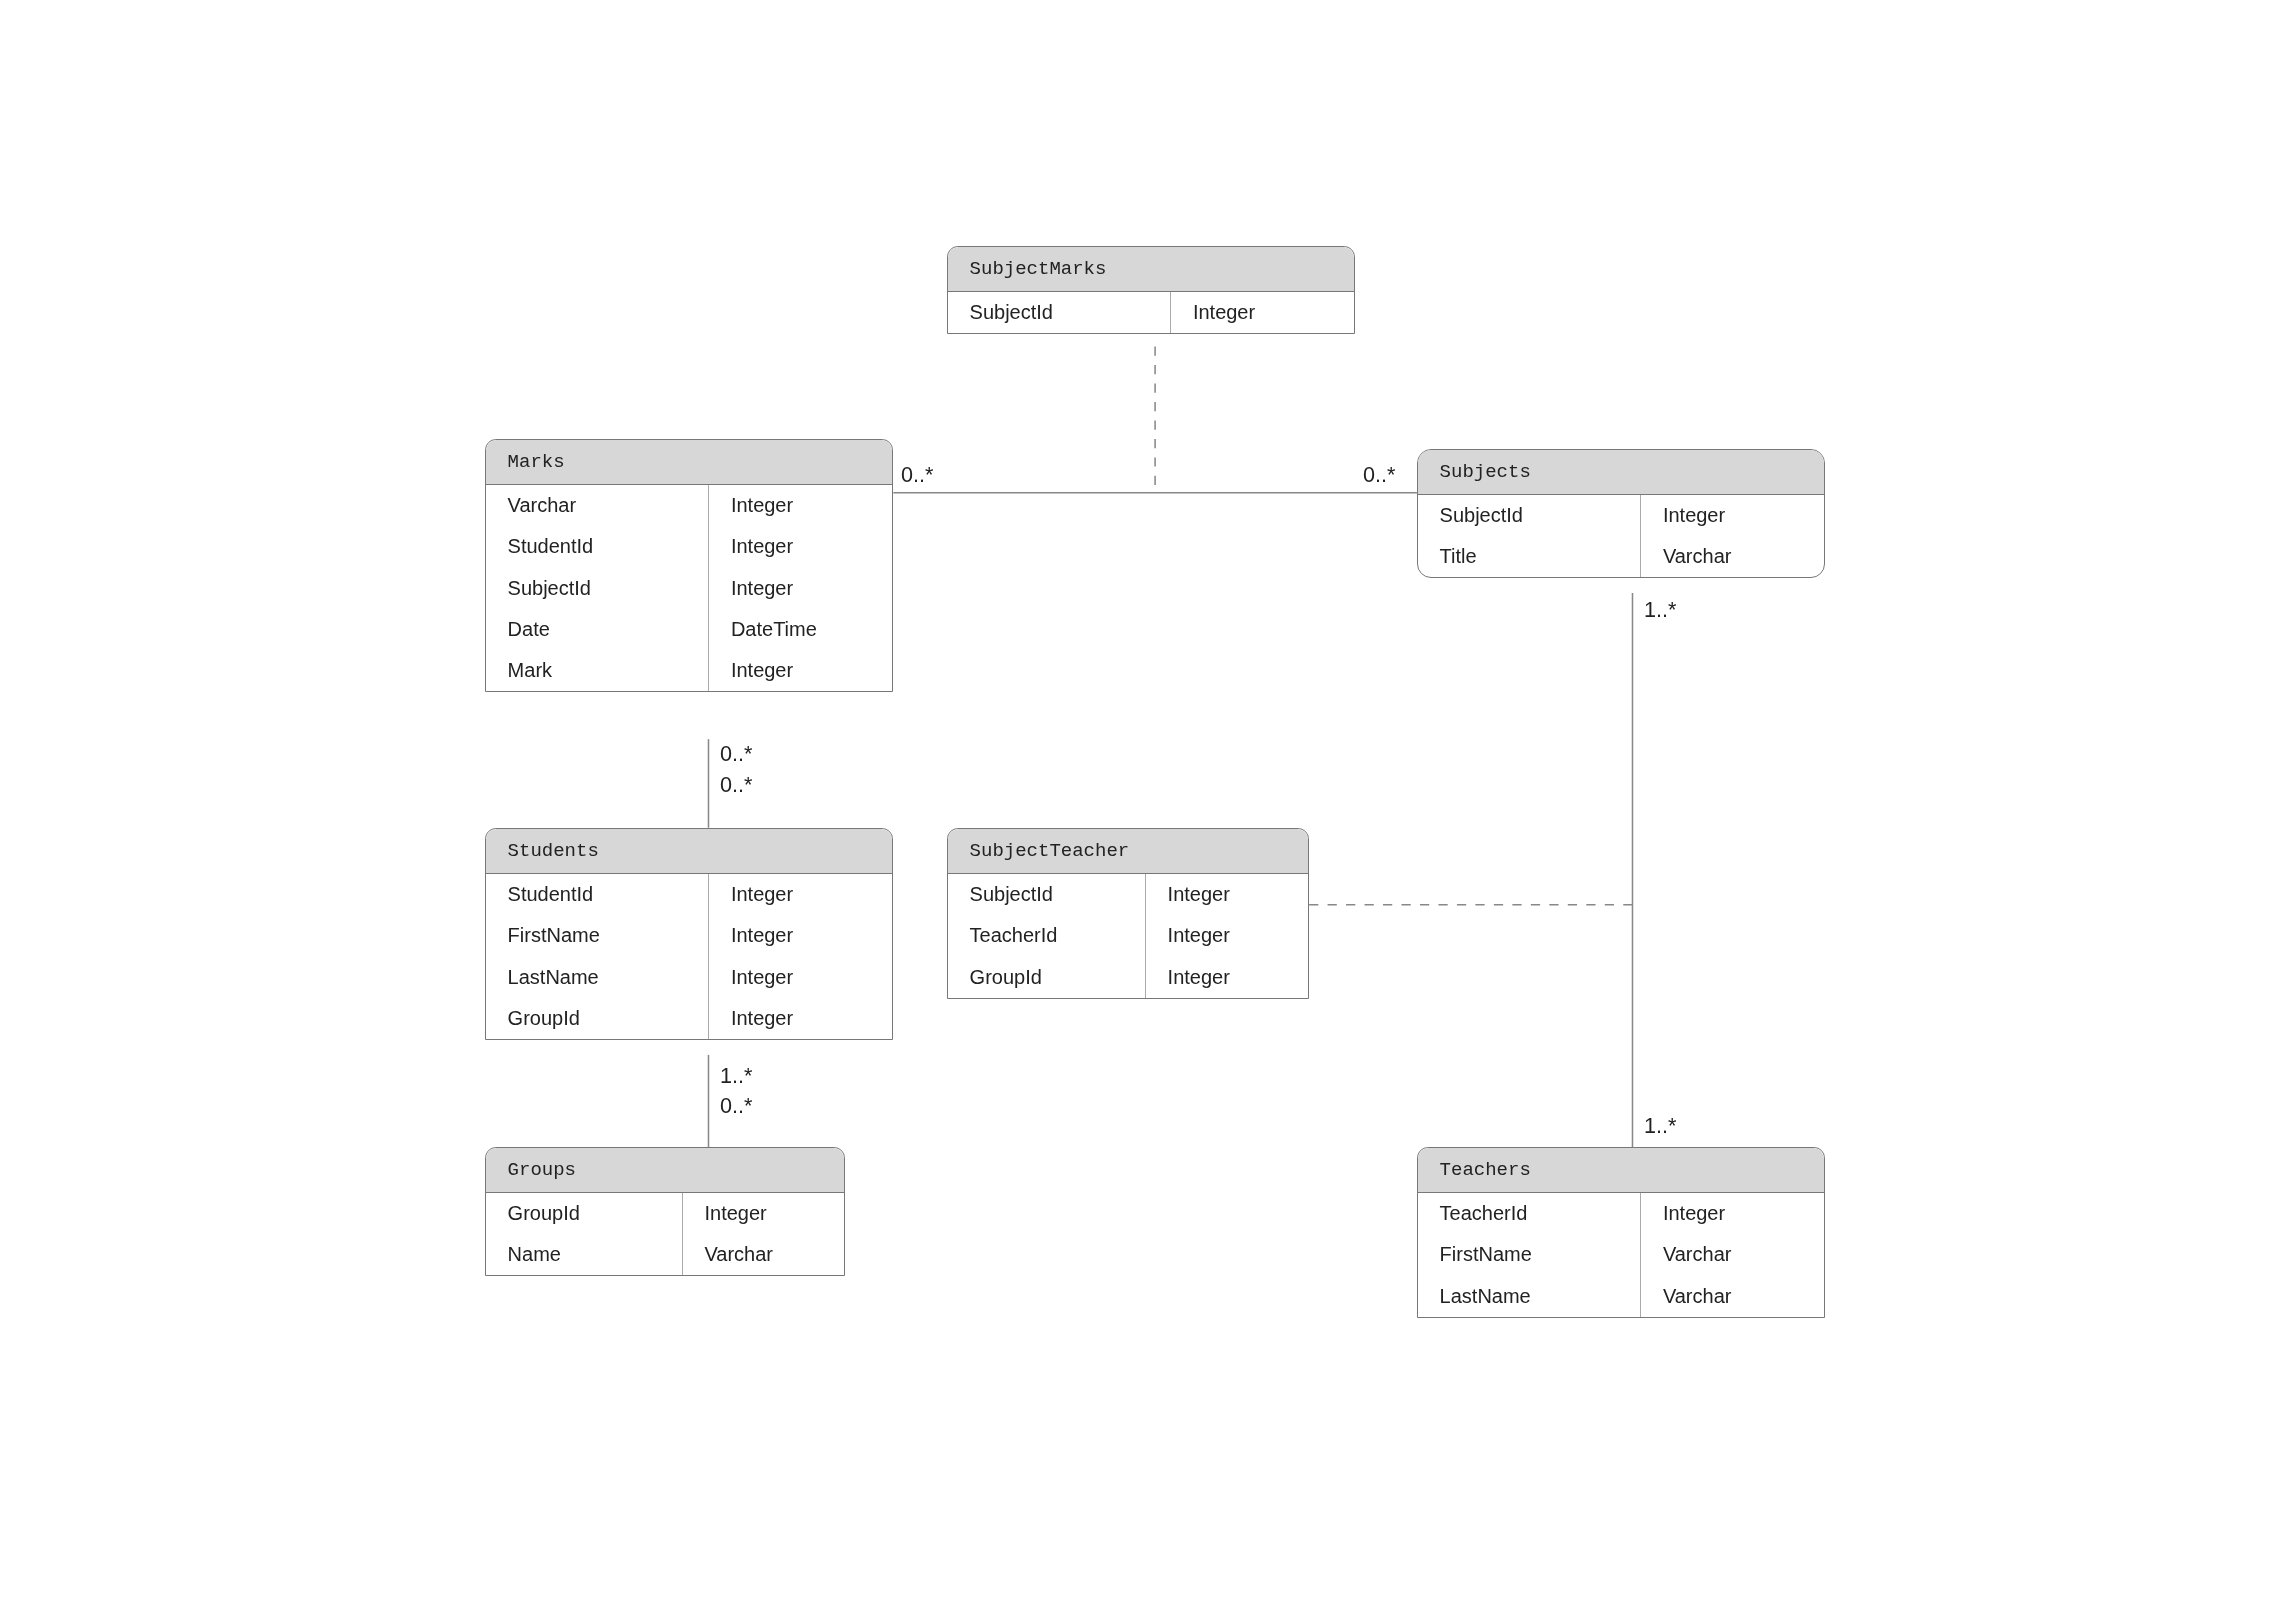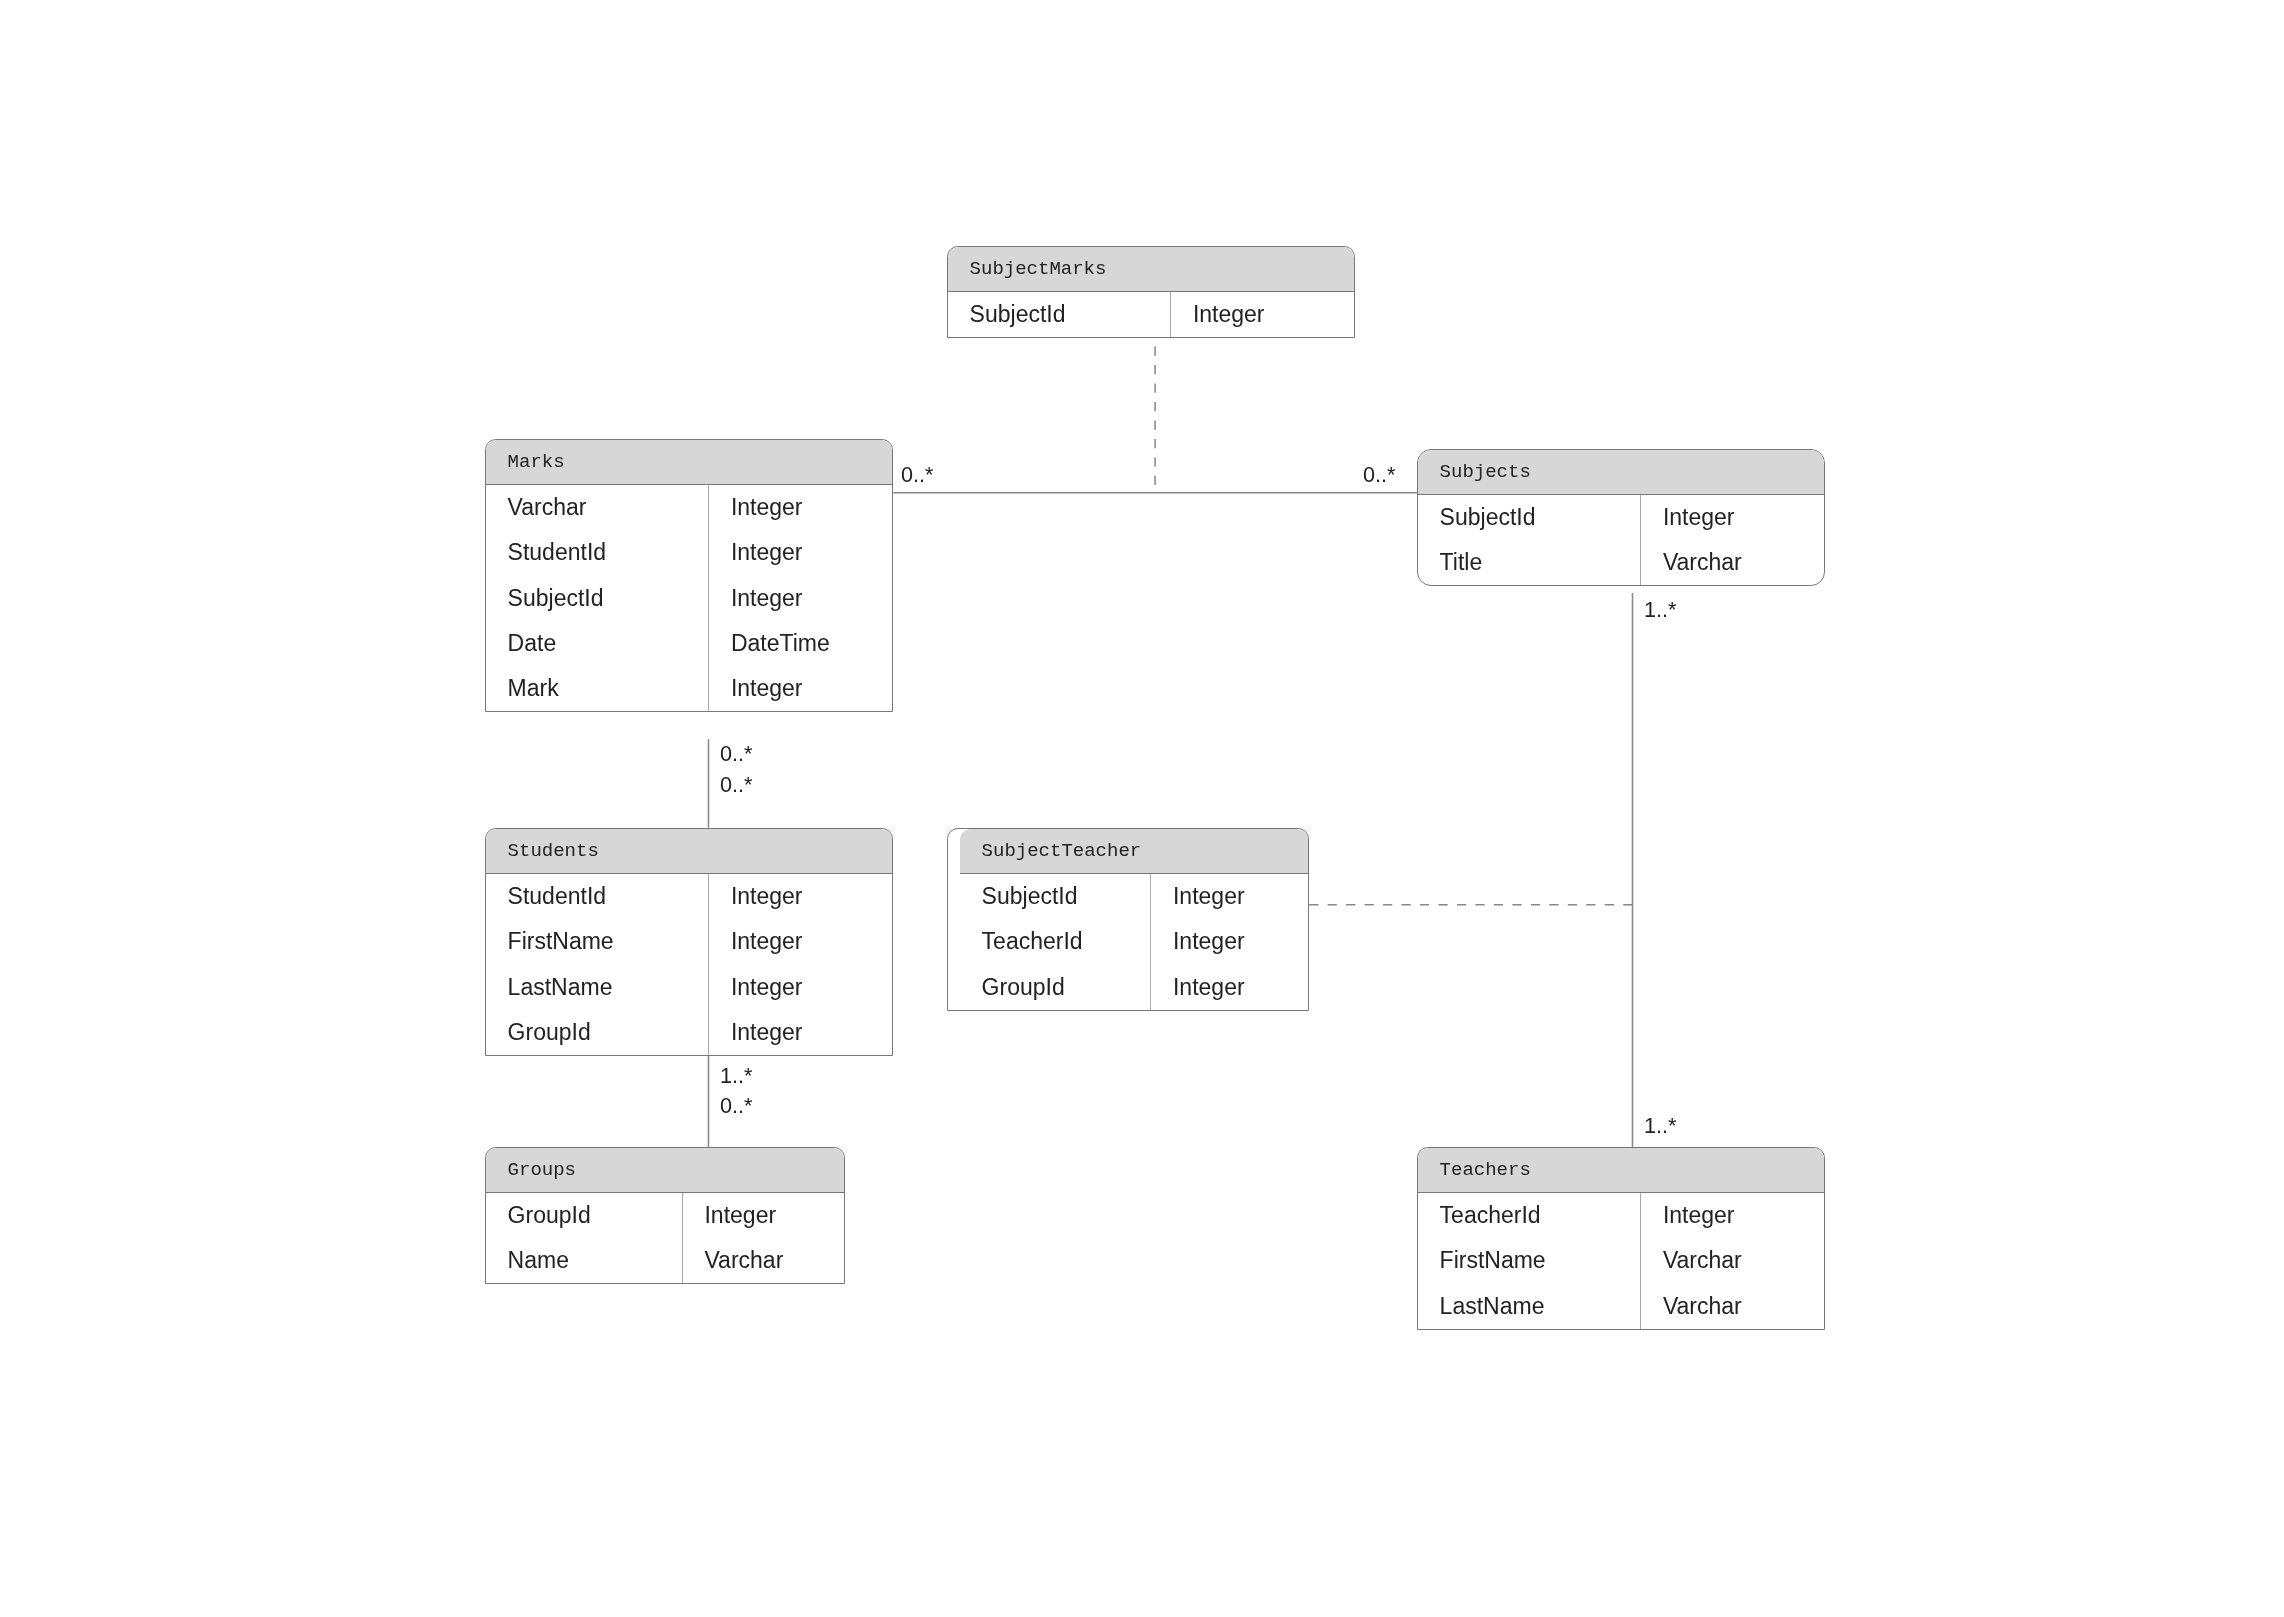--- a/index.html
+++ b/index.html
@@ -25,21 +25,21 @@
   .entity .title {
     background: #d7d7d7;
     border-bottom: 0.8px solid #777;
     font-size: 19px;
     padding: 10.8px 21.6px;
     border-radius: 10.8px 10.8px 0 0;
     font-family: Liberation Mono, monospace;
   }
   .attr-row {
     display: flex;
-    font-size: 23px;
+    font-size: 20px;
   }
   .attr-row .name {
     flex: 0 0 55%;
     padding: 9.2px 21.6px;
     border-right: 0.8px solid #aaa;
     box-sizing: border-box;
   }
   .attr-row .type {
     flex: 1 1 45%;
     padding: 9.2px 21.6px;
@@ -143,21 +143,21 @@
     <div class="attr-row">
       <div class="name">LastName</div>
       <div class="type">Integer</div>
     </div>
     <div class="attr-row">
       <div class="name">GroupId</div>
       <div class="type">Integer</div>
     </div>
   </div>
 
-  <div class="entity" style="left:947px; top:828px; width:362px;padding-left:12px;">
+  <div class="entity" style="left:947px; top:828px; width:362px;">
     <div class="title">SubjectTeacher</div>
     <div class="attr-row">
       <div class="name">SubjectId</div>
       <div class="type">Integer</div>
     </div>
     <div class="attr-row">
       <div class="name">TeacherId</div>
       <div class="type">Integer</div>
     </div>
     <div class="attr-row">

